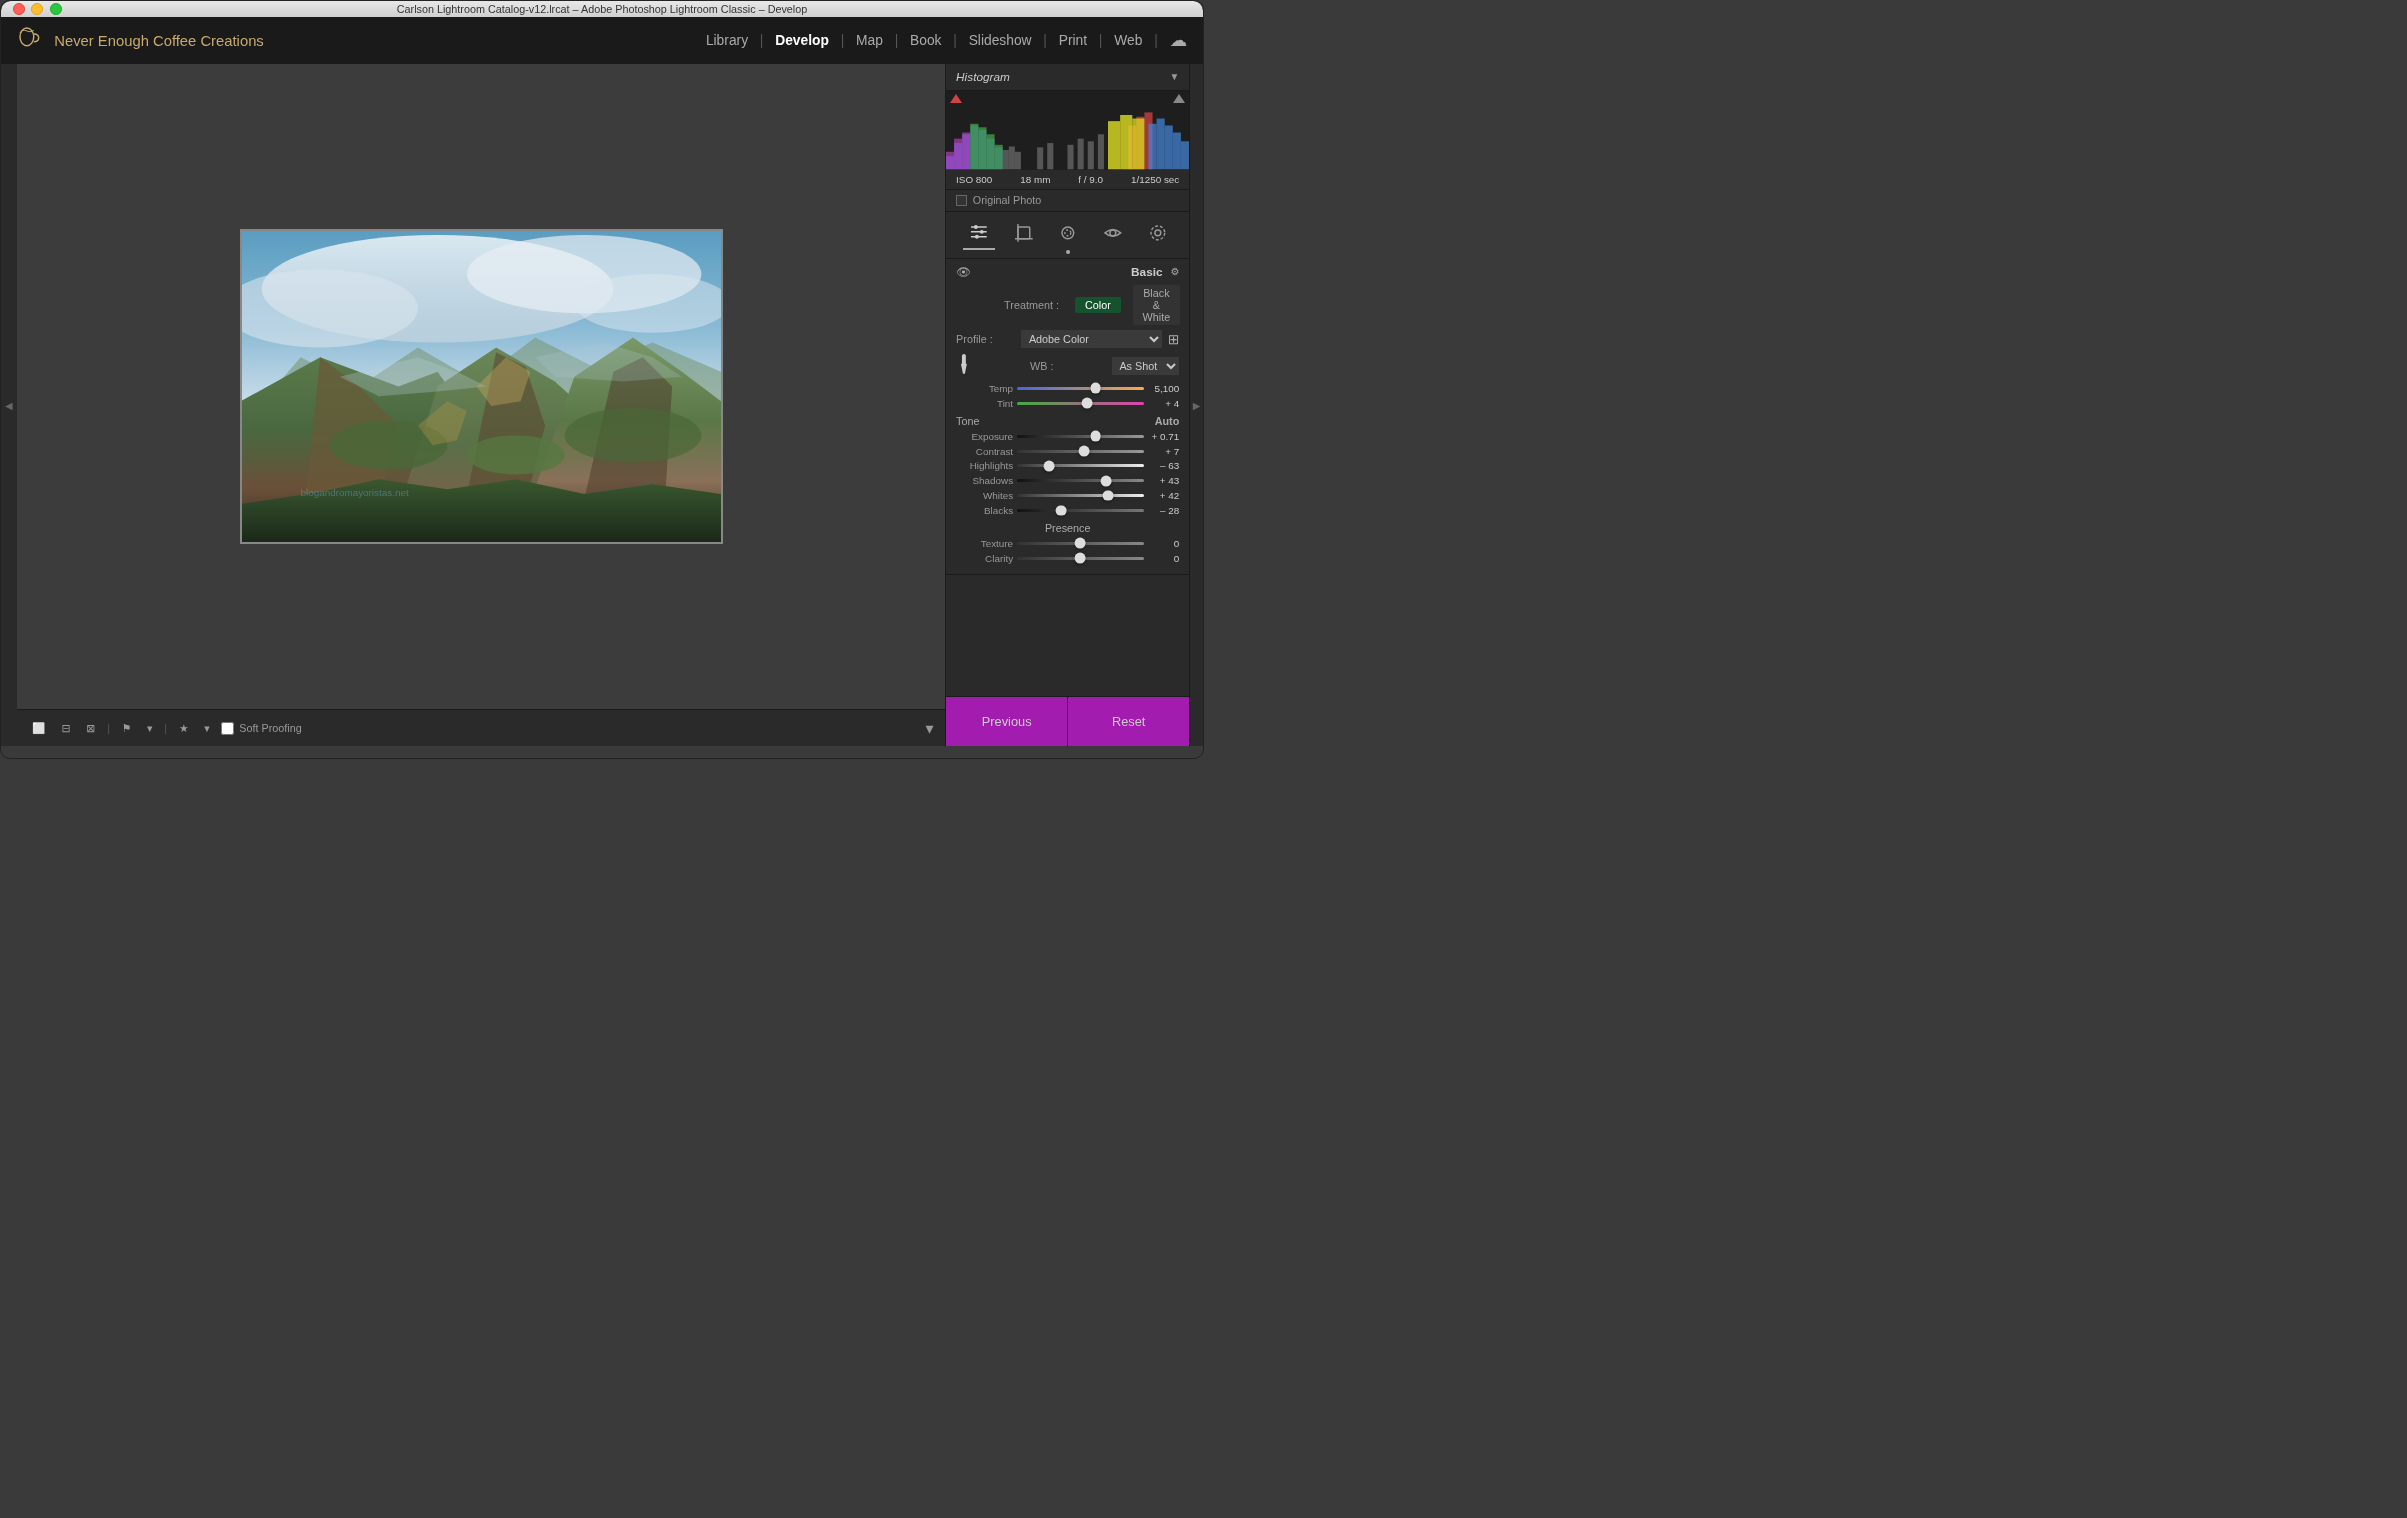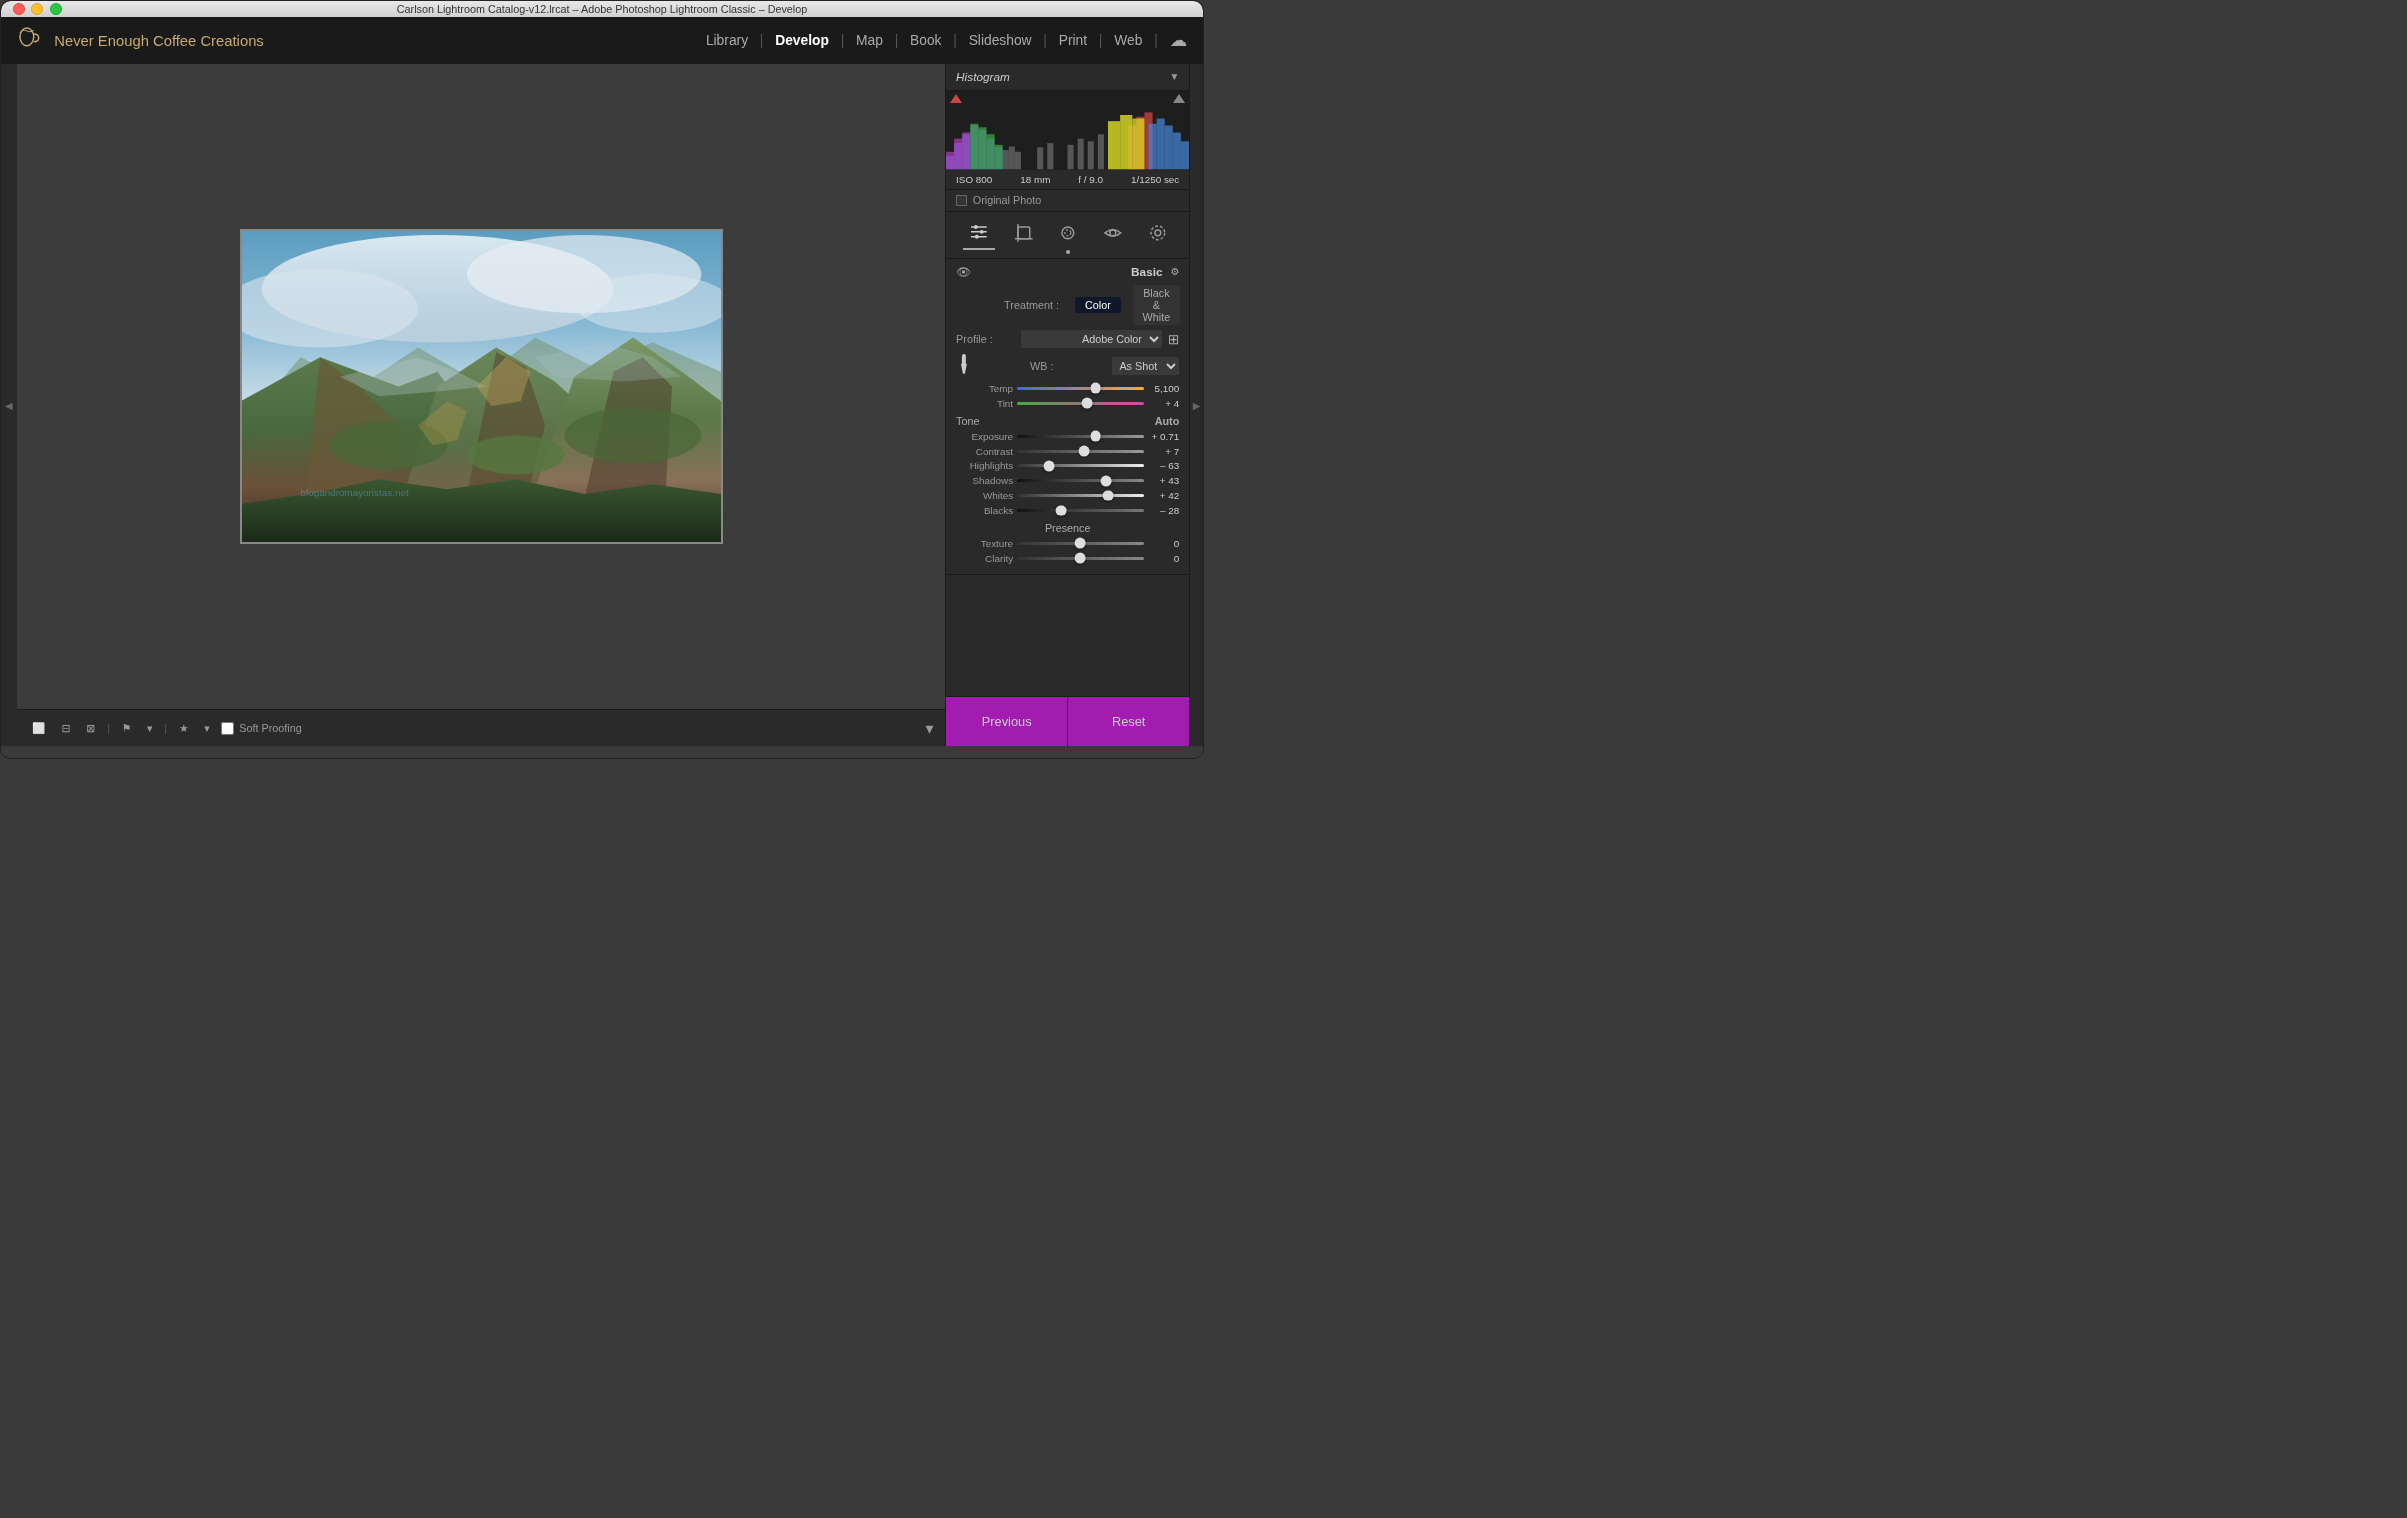--- a/index.html
+++ b/index.html
@@ -328,21 +328,21 @@
     }
     .treatment-label { color: #999; font-size: 10.8px; flex: 0 0 59px; }
     .treatment-btn {
       padding: 2px 9.9px;
       font-size: 10.8px;
       border-radius: 2px;
       cursor: pointer;
       border: none;
     }
     .treatment-btn.color-active {
-      background: #0f172a;
+      background: #14532d;
       color: #fff;
     }
     .treatment-btn.bw {
       background: #333;
       color: #aaa;
     }
 
     
     .profile-row {
       display: flex;
@@ -352,21 +352,20 @@
     }
     .profile-label { color: #999; font-size: 10.8px; flex: 0 0 59px; }
     .profile-select {
       background: #3a3a3a;
       border: none;
       color: #ccc;
       font-size: 10.8px;
       padding: 2px 3.9px;
       flex: 1;
       cursor: pointer;
-      text-align: right;
     }
     .profile-grid-icon {
       color: #aaa;
       font-size: 13.8px;
       cursor: pointer;
     }
 
     
     .wb-row {
       display: flex;

